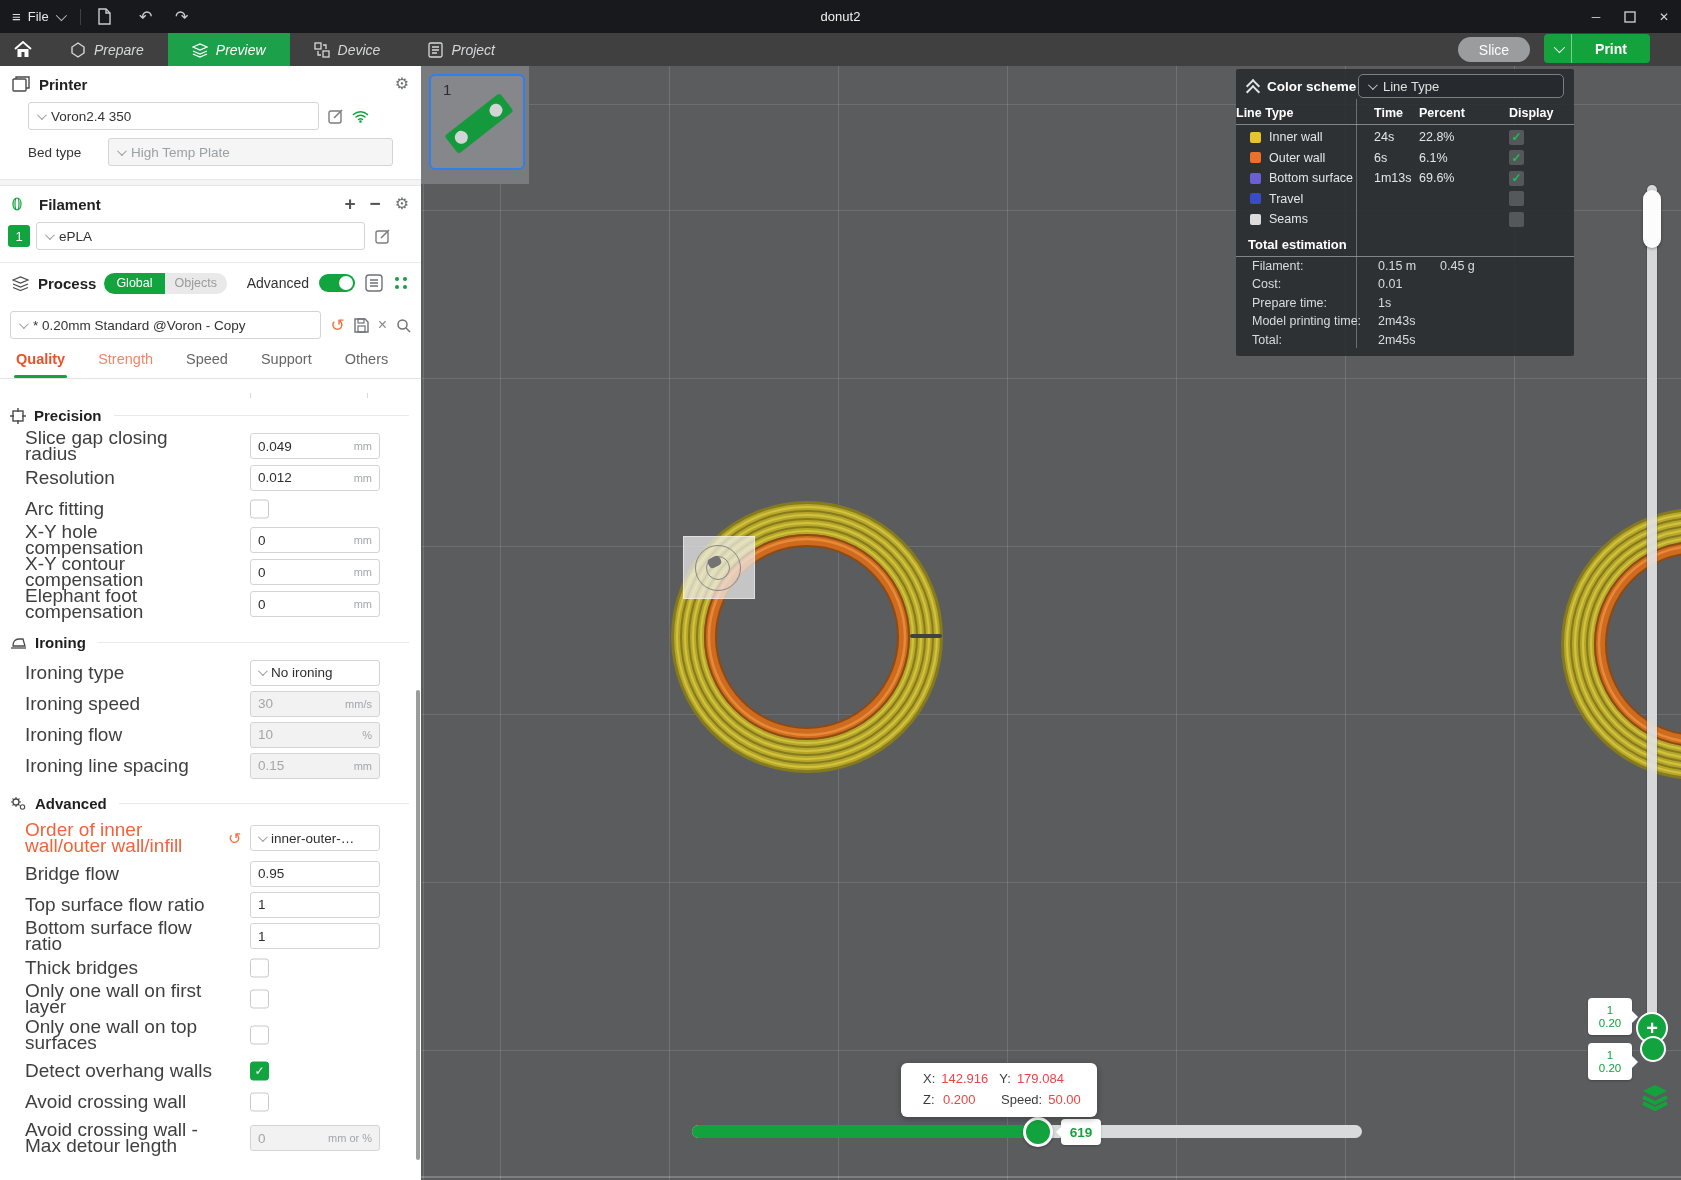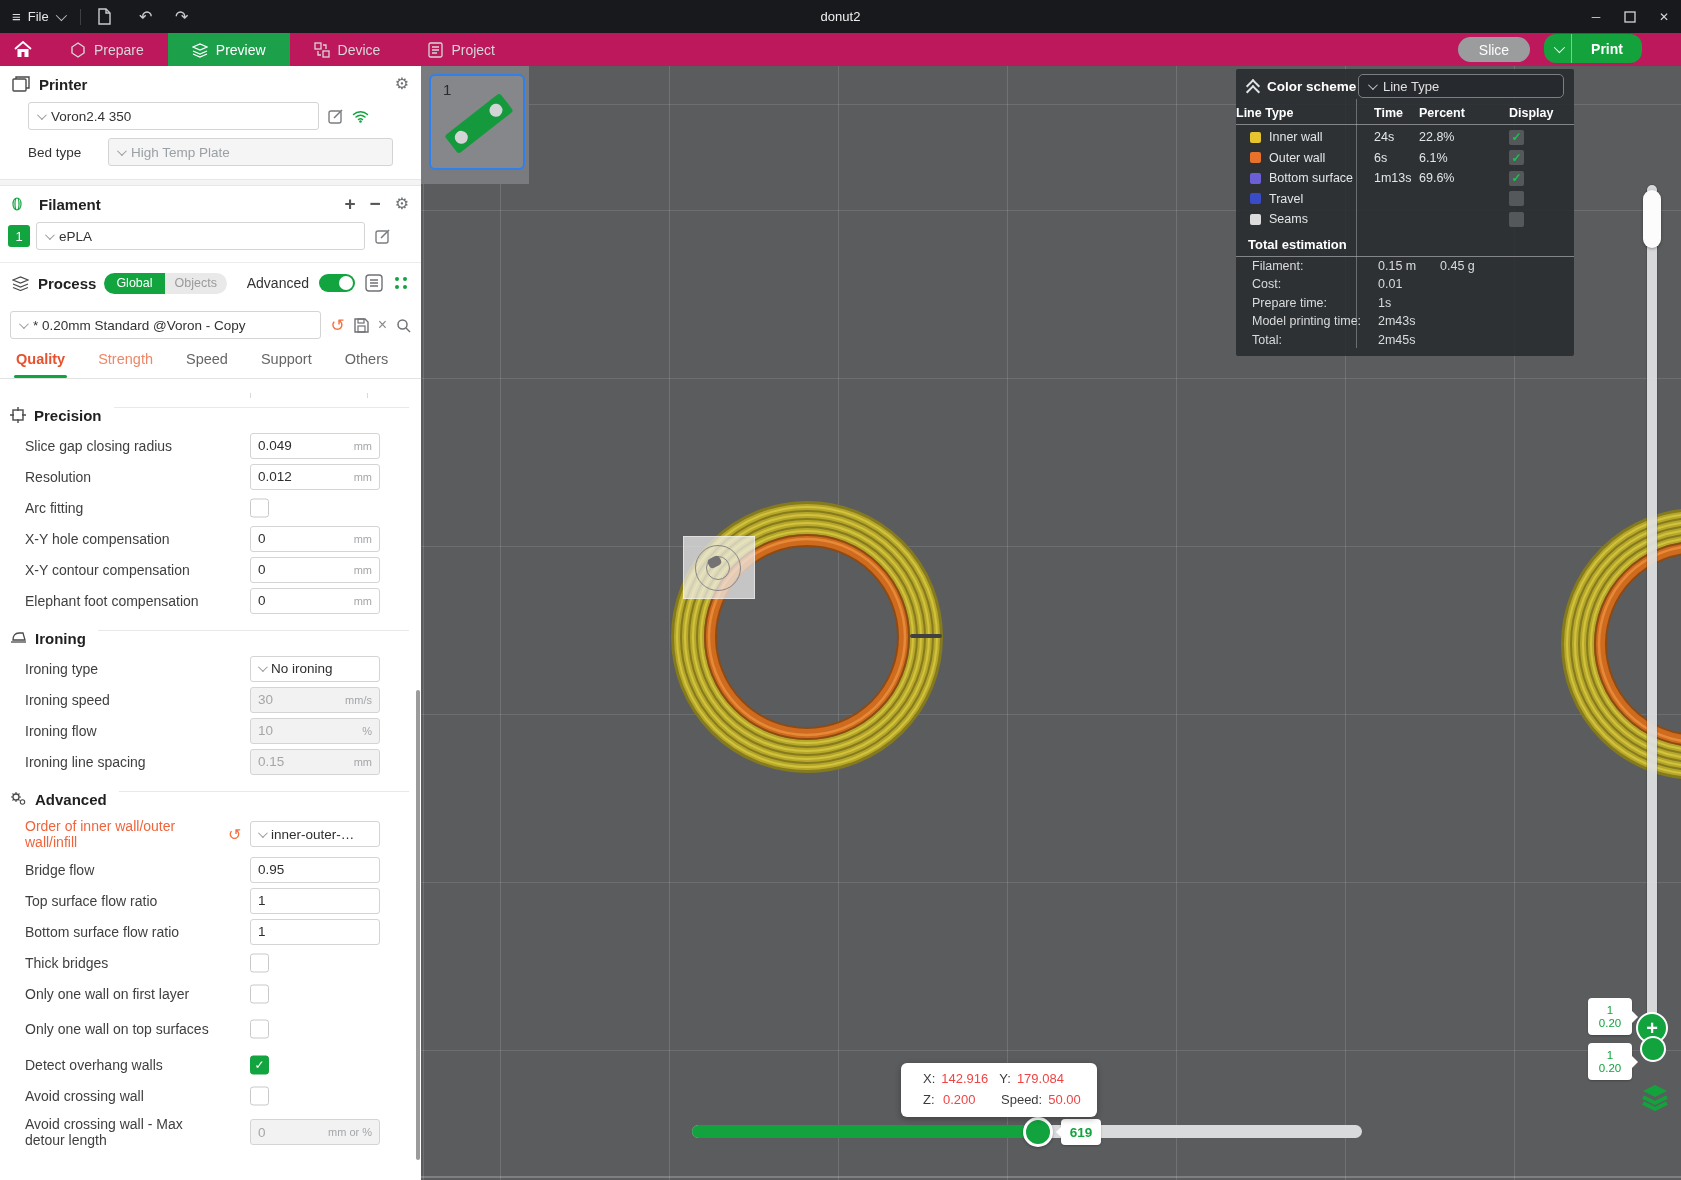--- a/index.html
+++ b/index.html
@@ -12,26 +12,26 @@
   .menu-file{display:flex;align-items:center;gap:7px;font-size:13px;cursor:default;}
   .burger{font-size:15px;color:#dcdcdc;}
   .chev{display:inline-block;width:7px;height:7px;border-right:1.5px solid #b9bcbe;border-bottom:1.5px solid #b9bcbe;transform:rotate(45deg) translateY(-2px);}
   .tb-sep{width:1px;height:16px;background:#3c4043;margin:0 6px;}
   .tb-ic{width:26px;text-align:center;color:#c9cccd;font-size:16px;line-height:33px;}
   #win-title{position:absolute;left:0;right:0;text-align:center;font-size:13px;color:#f0f0f0;}
   .win-ctrls{margin-left:auto;display:flex;z-index:2;}
   .win-btn{width:34px;height:33px;display:flex;align-items:center;justify-content:center;color:#d5d6d7;font-size:12px;}
 
   
-  #tabbar{position:absolute;left:0;top:33px;width:1681px;height:33px;background:#be185d;display:flex;align-items:center;color:#d6d7d8;font-size:14px;}
+  #tabbar{position:absolute;left:0;top:33px;width:1681px;height:33px;background:#404040;display:flex;align-items:center;color:#d6d7d8;font-size:14px;font-style:italic;}
   .nav-home{width:46px;height:33px;display:flex;align-items:center;justify-content:center;}
   .nav-tab{height:33px;display:flex;align-items:center;gap:8px;padding:0 24px;}
   .nav-tab.active{background:#1ca04a;color:#fff;}
   .pill-slice{position:absolute;left:1458px;top:37px;width:72px;height:25px;border-radius:13px;background:#9a9c9e;color:#fdfdfd;display:flex;align-items:center;justify-content:center;font-size:14px;}
-  .btn-print{position:absolute;left:1544px;top:34px;width:98px;height:29px;border-radius:12px;background:#14a23d;color:#fff;display:flex;}
+  .btn-print{position:absolute;left:1544px;top:34px;width:106px;height:29px;border-radius:4px;background:#14a23d;color:#fff;display:flex;}
   .btn-print .pchev{width:27px;display:flex;align-items:center;justify-content:center;border-right:1px solid rgba(255,255,255,.45);}
   .btn-print .pchev .chev{border-color:#fff;}
   .btn-print .plabel{flex:1;display:flex;align-items:center;justify-content:center;font-weight:bold;font-size:14px;}
 
   
   #sidepanel{position:absolute;left:0;top:66px;width:421px;bottom:0;background:#ffffff;color:#3f3f3f;}
   .sec-head{display:flex;align-items:center;height:36px;padding:0 12px;}
   .sec-title{font-weight:bold;font-size:15px;color:#222;margin-left:9px;}
   .sec-right{margin-left:auto;display:flex;align-items:center;gap:14px;}
   .gear{color:#6f7275;font-size:16px;line-height:16px;}
@@ -58,25 +58,25 @@
 
   #proc-tabs{display:flex;gap:33px;padding:12px 0 0 16px;font-size:14.5px;color:#666;position:relative;height:27px;}
   .ptab{position:relative;padding-bottom:3px;}
   .ptab.q{color:#e8512d;font-weight:bold;}
   .ptab.q::after{content:"";position:absolute;left:-2px;right:-2px;bottom:0;height:3px;background:#12a43f;border-radius:2px;}
   .ptab.s{color:#ef8668;}
   #tabs-hr{height:1px;background:#e3e3e3;}
 
   #settings{position:absolute;left:0;top:327px;right:0;bottom:0;overflow:hidden;}
   .sliver{position:absolute;left:250px;top:-3px;width:116px;height:7px;border:1px solid #d9d9d9;border-bottom:none;border-radius:3px 3px 0 0;}
-  .g-head{display:flex;padding:14px 12px 6px 10px;}
+  .g-head{display:flex;align-items:center;padding:14px 12px 6px 10px;}
   .g-title{font-weight:bold;font-size:15px;color:#1f1f1f;margin-left:8px;}
   .g-line{flex:1;height:1px;background:#e9e9e9;margin-left:12px;}
   .srow{position:relative;margin:0 0 0 25px;min-height:31px;display:flex;align-items:center;}
-  .srow .lbl{width:195px;font-size:14px;color:#3f3f3f;line-height:16px;}
+  .srow .lbl{width:195px;font-size:19px;color:#3f3f3f;line-height:16px;}
   .srow .lbl.mod{color:#f0643c;}
   .field{position:absolute;left:225px;top:50%;transform:translateY(-50%);width:114px;height:24px;border:1px solid #d4d4d4;border-radius:3px;background:#fff;display:flex;align-items:center;padding:0 7px;}
   .field .val{flex:1;font-size:13.5px;color:#2e2e2e;}
   .field .unit{font-size:11px;color:#a3a6a9;}
   .field.dis{background:#f2f2f3;}
   .field.dis .val{color:#a6a6a6;}
   .field.selbox .chev{border-color:#9a9a9a;width:6px;height:6px;margin-right:6px;transform:rotate(45deg) translateY(-2px);flex:none;}
   .cbx{position:absolute;left:225px;top:50%;transform:translateY(-50%);width:17px;height:17px;border:1px solid #c9c9c9;border-radius:3px;background:#fff;}
   .cbx.on{background:#12a43f;border-color:#12a43f;color:#fff;font-size:12px;display:flex;align-items:center;justify-content:center;}
   .mini-reset{position:absolute;left:203px;top:50%;transform:translateY(-50%);color:#f4713f;font-size:16px;}

